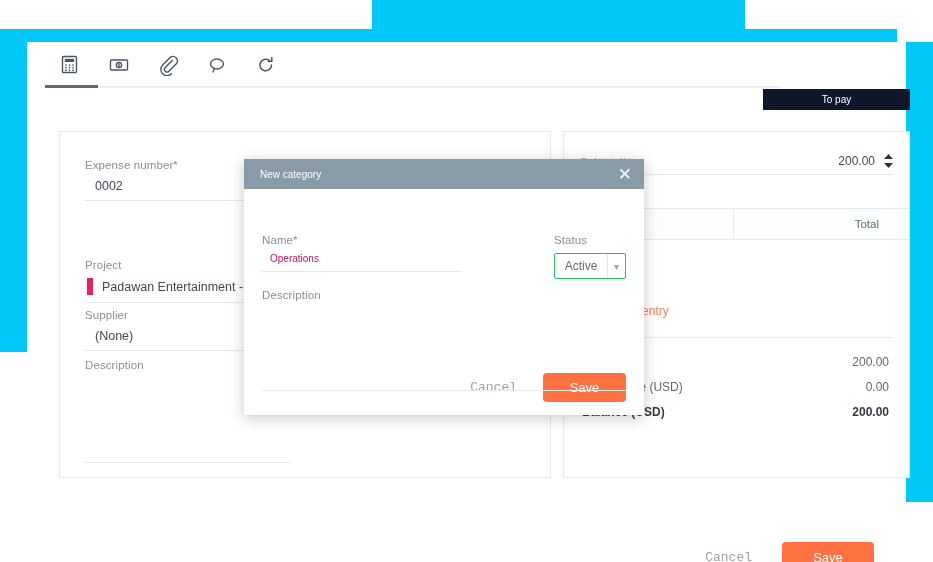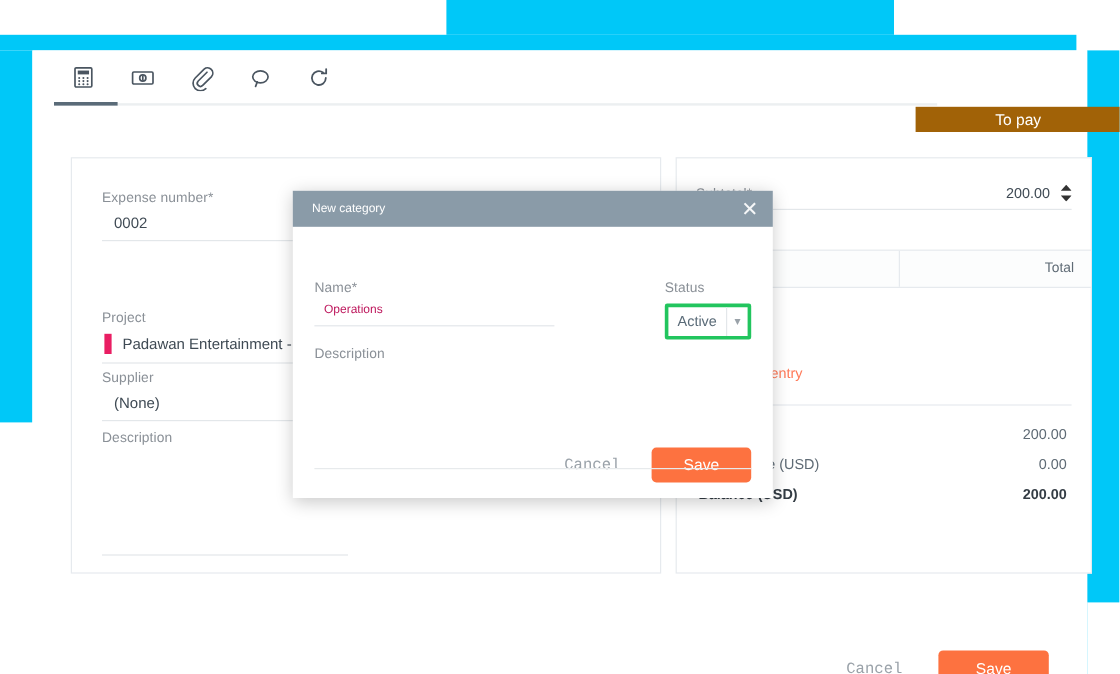--- a/index.html
+++ b/index.html
@@ -123,24 +123,24 @@
     width: 6px; height: 17px;
     background: #e91e63;
     margin-right: 9px;
     flex: none;
   }
 
   
   #to-pay-badge {
     position: absolute;
     left: 763px; top: 89px;
-    width: 171px; height: 21px;
-    background: #a16207;
+    width: 147px; height: 21px;
+    background: #0f172a;
     color: #ffffff;
-    font-size: 13px;
+    font-size: 10px;
     display: flex;
     align-items: center;
     justify-content: center;
     z-index: 7;
   }
   #subtotal-field {
     position: absolute;
     left: 16px; top: 22px;
     width: 313px;
   }
@@ -163,21 +163,21 @@
   }
   #items-header {
     display: flex;
     border-top: 1px solid #e6eaee;
     border-bottom: 1px solid #e6eaee;
     height: 30px;
     background: #fcfdfd;
   }
   .th { font-size: 11.5px; color: #5f6b75; display: flex; align-items: center; }
   #th-desc  { flex: 1; border-right: 1px solid #e6eaee; padding-left: 12px; }
-  #th-total { width: 145px; justify-content: flex-end; padding-right: 14px; }
+  #th-total { width: 145px; justify-content: flex-end; padding-right: 30px; }
   #items-body { height: 55px; }
 
   #tax-link {
     position: absolute;
     left: 16px; top: 172px;
     font-size: 12px;
     color: #ff7a59;
     white-space: nowrap;
   }
 
@@ -265,21 +265,21 @@
 
   #modal-name-field { position: absolute; left: 18px; top: 45px; width: 200px; }
   #modal-name-value {
     font-size: 10px;
     color: #be185d;
     border-bottom: 1px solid #e3e7ea;
     padding: 0 0 7px 8px;
   }
   #modal-status-field { position: absolute; left: 310px; top: 45px; width: 72px; }
   #modal-status-box {
-    border: 3px solid #22c55e;
+    border: 1px solid #22c55e;
     border-radius: 2px;
     height: 24px;
     display: flex;
     align-items: center;
   }
   #modal-status-value {
     flex: 1;
     text-align: center;
     font-size: 12px;
     color: #5a6b78;

